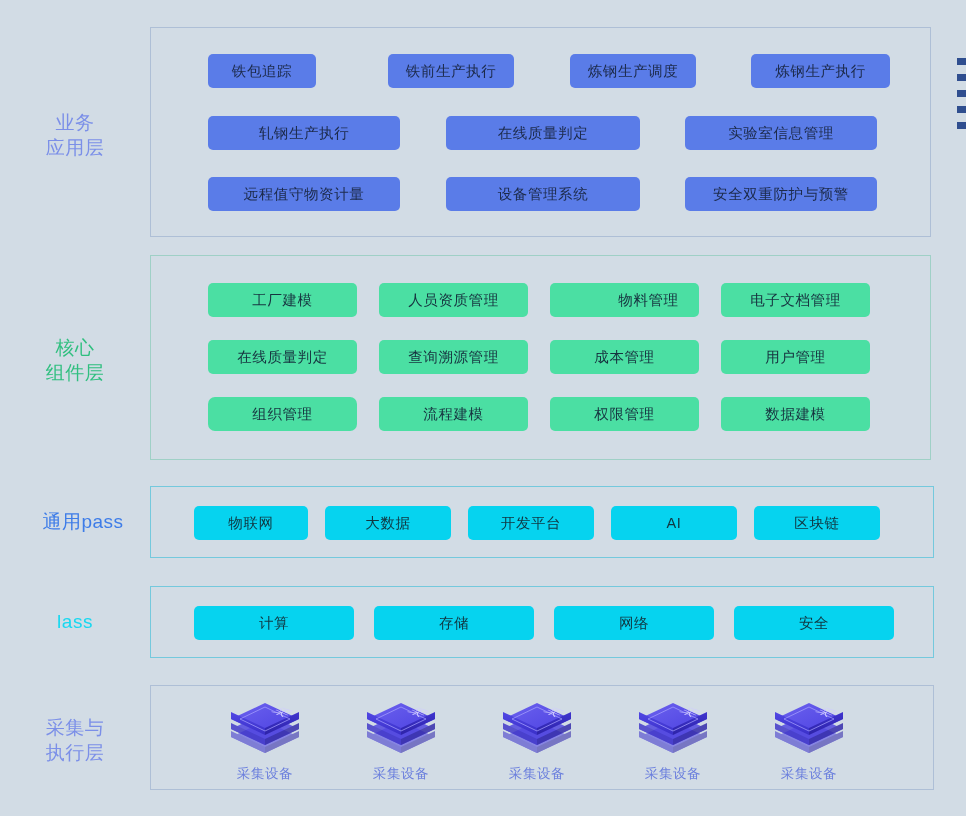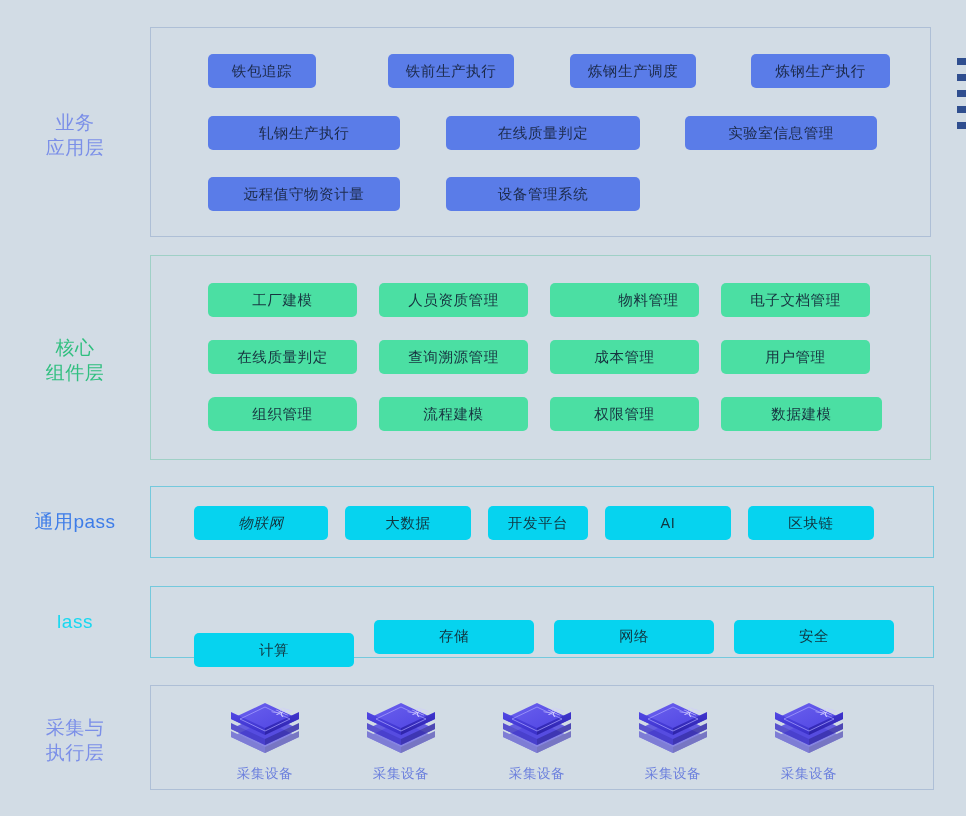--- a/index.html
+++ b/index.html
@@ -136,20 +136,21 @@
     <div class="chip blue" style="width:194px;">在线质量判定</div>
     <div style="width:45px;"></div>
     <div class="chip blue" style="width:192px;">实验室信息管理</div>
   </div>
 
   <div class="chip-row" style="left:208px;top:177px;gap:0;">
     <div class="chip blue" style="width:192px;">远程值守物资计量</div>
     <div style="width:46px;"></div>
     <div class="chip blue" style="width:194px;">设备管理系统</div>
     <div style="width:45px;"></div>
+    <div class="chip blue" style="width:192px;">安全双重防护与预警</div>
   </div>
 
   <div class="bullet-strip" style="left:957px;top:58px;">
     <div class="bullet-dot"></div>
     <div class="bullet-dot"></div>
     <div class="bullet-dot"></div>
     <div class="bullet-dot"></div>
     <div class="bullet-dot"></div>
   </div>
 
@@ -169,41 +170,41 @@
     <div class="chip green" style="width:149px;">在线质量判定</div>
     <div class="chip green" style="width:149px;">查询溯源管理</div>
     <div class="chip green" style="width:149px;">成本管理</div>
     <div class="chip green" style="width:149px;">用户管理</div>
   </div>
 
   <div class="chip-row" style="left:208px;top:397px;gap:22px;">
     <div class="chip green" style="width:149px;border-radius:7px;">组织管理</div>
     <div class="chip green" style="width:149px;">流程建模</div>
     <div class="chip green" style="width:149px;">权限管理</div>
-    <div class="chip green" style="width:161px;">数据建模</div>
-  </div>
-
-  <div class="layer-label small" style="top:500px;height:44px;color:#3d7ce8;">通用pass</div>
+    <div class="chip green" style="width:149px;">数据建模</div>
+  </div>
+
+  <div class="layer-label small" style="top:500px;height:44px;color:#3d7ce8;padding-left:8px;">通用pass</div>
 
   <div class="panel" style="left:150px;top:486px;width:784px;height:72px;border-color:#74c9dd;"></div>
 
   <div class="chip-row" style="left:194px;top:506px;gap:17px;">
-    <div class="chip cyan" style="width:134px;font-style:italic;">物联网</div>
+    <div class="chip cyan" style="width:114px;">物联网</div>
     <div class="chip cyan" style="width:126px;">大数据</div>
-    <div class="chip cyan" style="width:100px;">开发平台</div>
+    <div class="chip cyan" style="width:126px;">开发平台</div>
     <div class="chip cyan" style="width:126px;">AI</div>
     <div class="chip cyan" style="width:126px;">区块链</div>
   </div>
 
   <div class="layer-label small" style="top:600px;height:44px;color:#18d8f0;">lass</div>
 
   <div class="panel" style="left:150px;top:586px;width:784px;height:72px;border-color:#74c9dd;"></div>
 
   <div class="chip-row" style="left:194px;top:606px;gap:20px;">
-    <div class="chip cyan" style="width:160px;margin-top:27px;">计算</div>
+    <div class="chip cyan" style="width:160px;">计算</div>
     <div class="chip cyan" style="width:160px;">存储</div>
     <div class="chip cyan" style="width:160px;">网络</div>
     <div class="chip cyan" style="width:160px;">安全</div>
   </div>
 
   <div class="layer-label" style="top:705px;height:70px;color:#7b8fe8;">采集与
 执行层</div>
 
   <div class="panel" style="left:150px;top:685px;width:784px;height:105px;border-color:#aebfd6;"></div>
 

